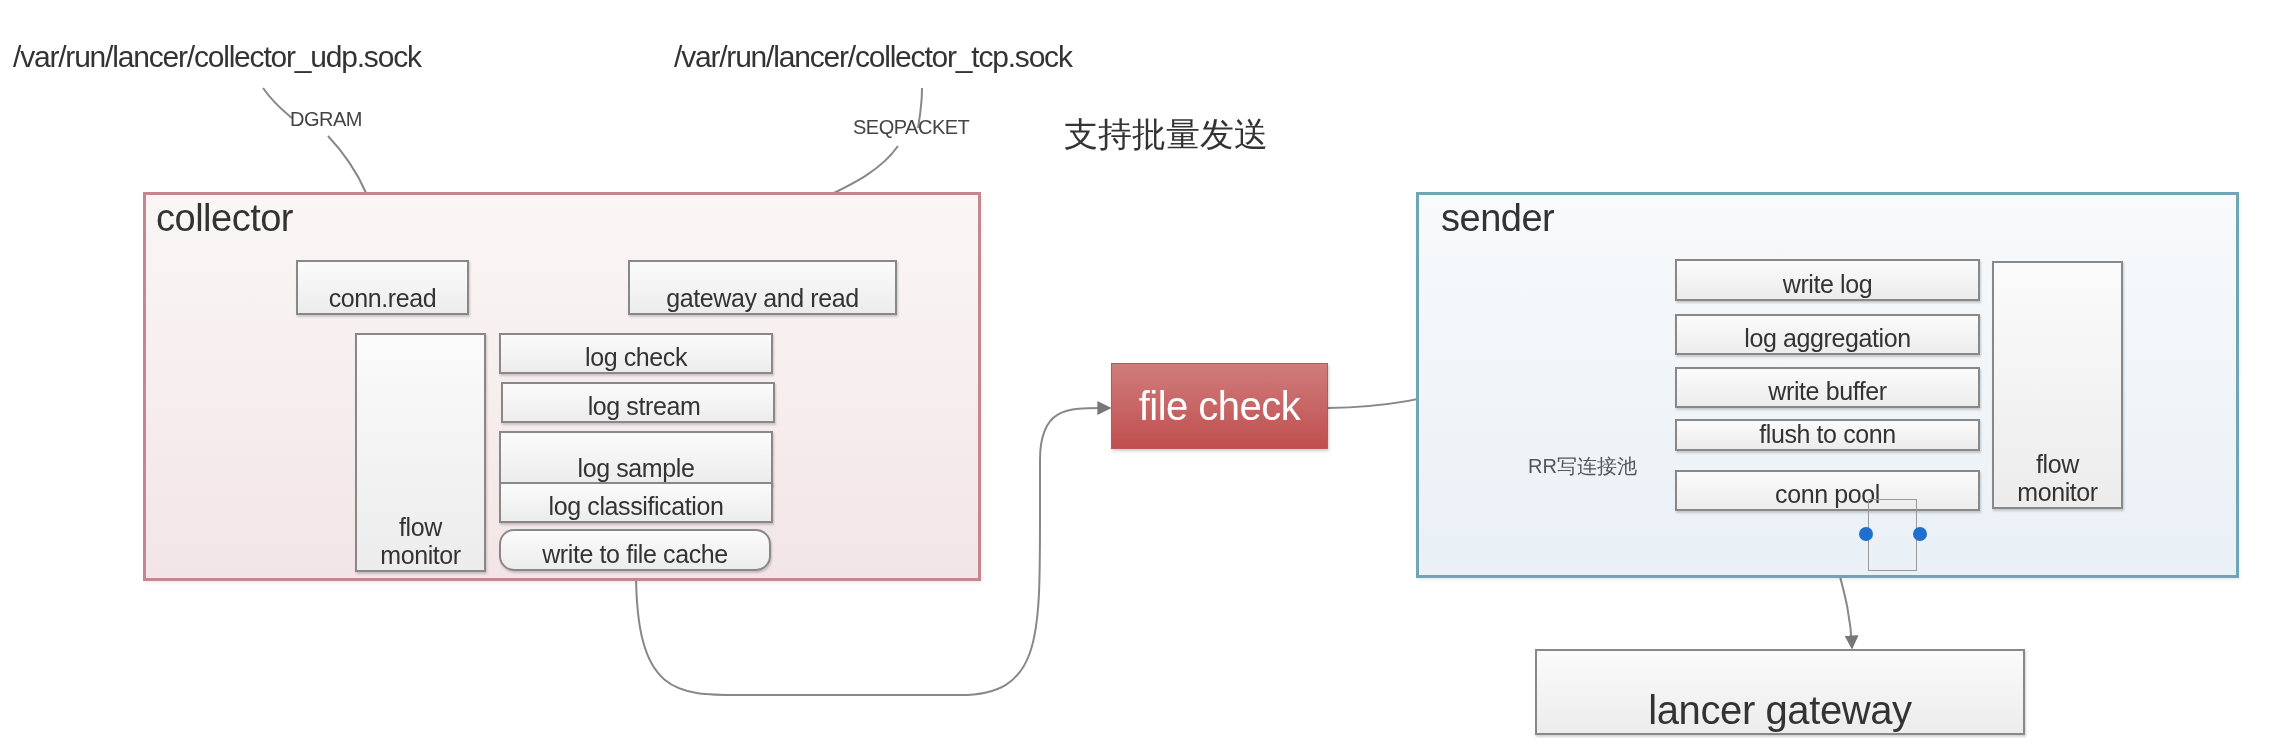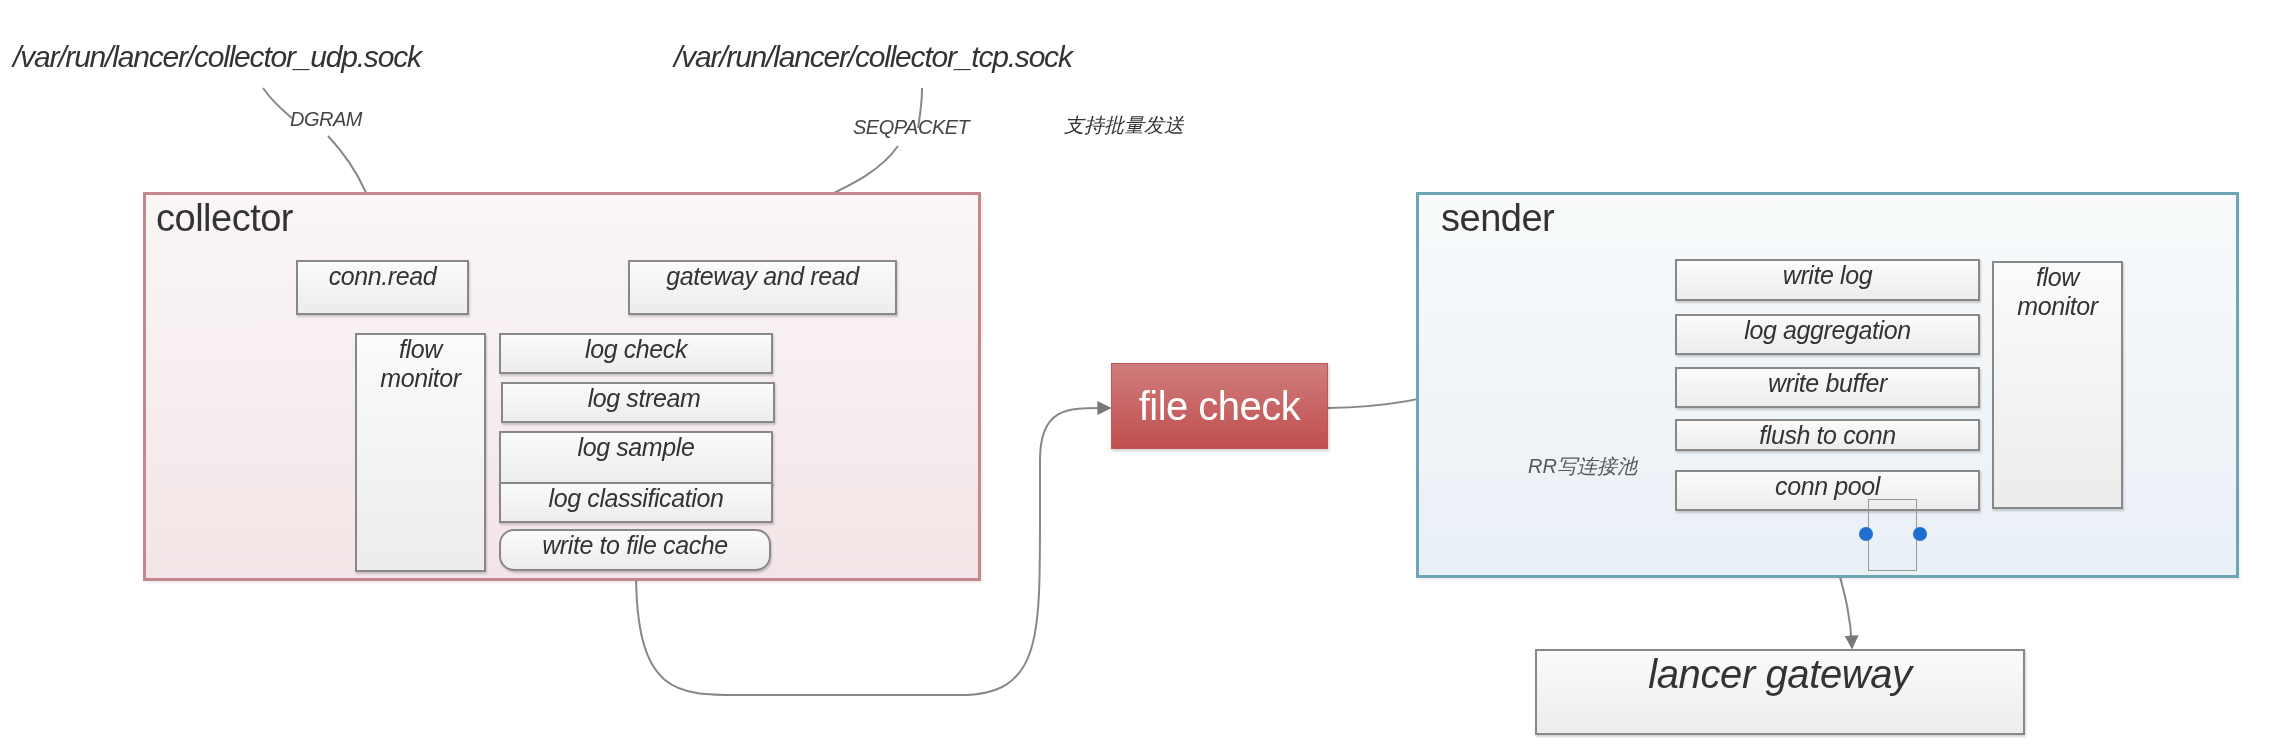--- a/index.html
+++ b/index.html
@@ -1,33 +1,33 @@
 <!DOCTYPE html>
 <html><head>
 <meta charset="utf-8">
 <style>
   html, body { margin: 0; padding: 0; background: #ffffff; }
   body { width: 2280px; height: 750px; position: relative; overflow: hidden;
          font-family: "Liberation Sans", sans-serif; color: #333; }
-  .label { position: absolute; white-space: nowrap; color: #444; font-style: italic; }
+  .label { position: absolute; white-space: nowrap; color: #444; }
   .sock { font-size: 30px; letter-spacing: -1.2px; color: #333; }
   .small { font-size: 20px; color: #444; letter-spacing: -0.5px; }
   .container { position: absolute; box-sizing: border-box; }
   .collector { left: 143px; top: 192px; width: 838px; height: 389px;
                border: 3px solid #c4878d; background: linear-gradient(#faf6f6, #f3e5e7);
                box-shadow: 1px 2px 3px rgba(0,0,0,0.08); }
   .sender { left: 1416px; top: 192px; width: 823px; height: 386px;
             border: 3px solid #6ea6b6; background: linear-gradient(#f8fafb, #e9f0f6);
             box-shadow: 1px 2px 3px rgba(0,0,0,0.08); }
   .ctitle { position: absolute; left: 10px; top: 2px; font-size: 38px; color: #333; letter-spacing: -0.5px; }
   .box { position: absolute; box-sizing: border-box; border: 2px solid #888;
          background: linear-gradient(#fbfbfb, #ececec);
          box-shadow: 1px 2px 2px rgba(0,0,0,0.18);
-         display: flex; align-items: flex-start; justify-content: center; text-align: center;
-         font-size: 25px; color: #333; letter-spacing: -0.4px; line-height: 1.15; font-style: italic; }
+         display: flex; align-items: flex-end; justify-content: center; text-align: center;
+         font-size: 25px; color: #333; letter-spacing: -0.4px; line-height: 1.15; }
   .filecache { position: absolute; left: 1111px; top: 363px; width: 217px; height: 86px;
                box-sizing: border-box; border: 1px solid #c05555;
                background: linear-gradient(#d07c7c, #c04f4f);
                box-shadow: 1px 2px 3px rgba(0,0,0,0.2);
                display: flex; align-items: center; justify-content: center;
                color: #fff; font-size: 40px; letter-spacing: -0.5px; }
   .gateway { font-size: 40px; }
   svg.wires { position: absolute; left: 0; top: 0; pointer-events: none; }
   .dot { position: absolute; width: 14px; height: 14px; border-radius: 50%; background: #1e6fd0; }
   .selrect { position: absolute; border: 1.5px solid #999; box-sizing: border-box; }
@@ -49,21 +49,21 @@
   <path d="M762,315 C755,322 660,320 640,332" stroke="#777" stroke-width="2.5" fill="none" marker-end="url(#arr)"></path>
   <path d="M636,571 C636,700 680,695 750,695 L960,695 C1040,695 1040,640 1040,520 L1040,460 C1040,405 1070,408 1110,408" stroke="#888" stroke-width="2" fill="none" marker-end="url(#arr)"></path>
   <path d="M1328,408 C1540,405 1560,300 1674,280" stroke="#888" stroke-width="2" fill="none" marker-end="url(#arr)"></path>
   <path d="M1827,511 C1830,560 1850,590 1852,648" stroke="#888" stroke-width="2" fill="none" marker-end="url(#arr)"></path>
 </svg>
 
 <div class="label sock" style="left:13px; top:40px;">/var/run/lancer/collector_udp.sock</div>
 <div class="label small" style="left:290px; top:108px;">DGRAM</div>
 <div class="label sock" style="left:674px; top:40px;">/var/run/lancer/collector_tcp.sock</div>
 <div class="label small" style="left:853px; top:116px;">SEQPACKET</div>
-<div class="label" style="left:1064px; top:112px; font-size:20px; color:#333;">支持批量发送</div>
+<div class="label" style="left:1064px; top:112px; font-size:34px; color:#333;">支持批量发送</div>
 
 <div class="container collector">
   <div class="ctitle">collector</div>
 </div>
 <div class="box" style="left:296px; top:260px; width:173px; height:55px;">
     <span>conn.read</span>
   </div>
 <div class="box" style="left:628px; top:260px; width:269px; height:55px;">
     <span>gateway and read</span>
   </div>

